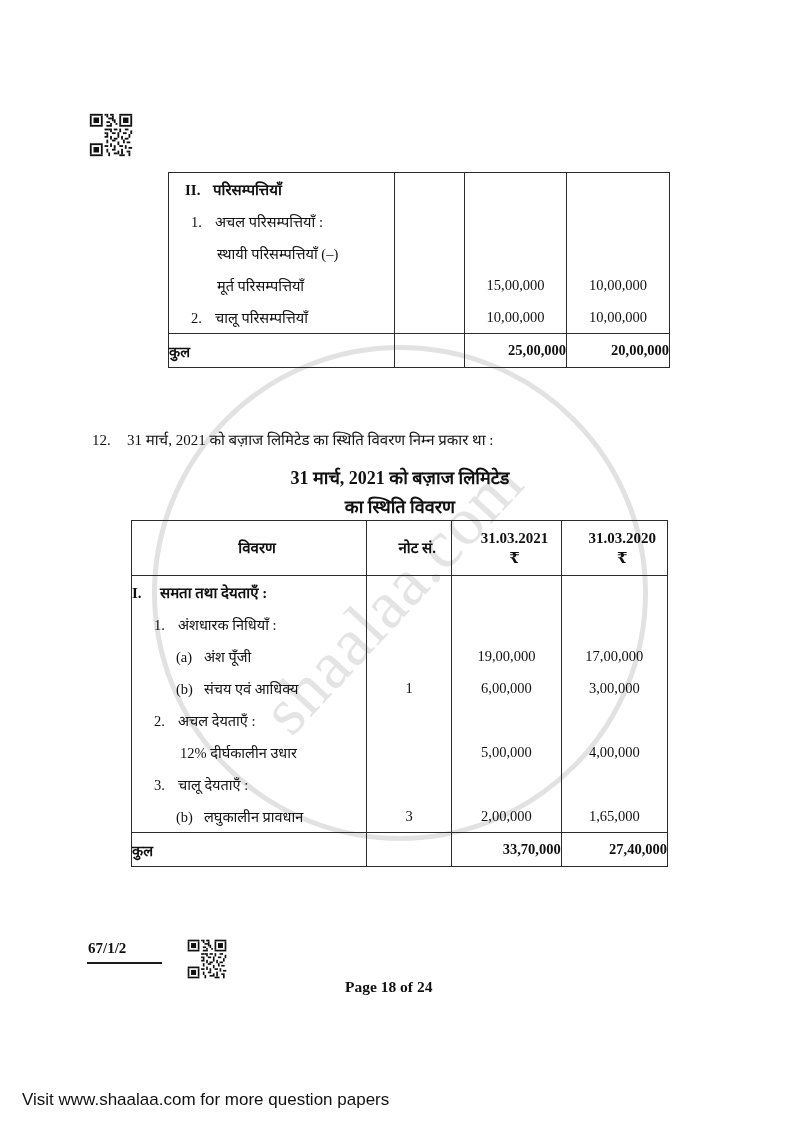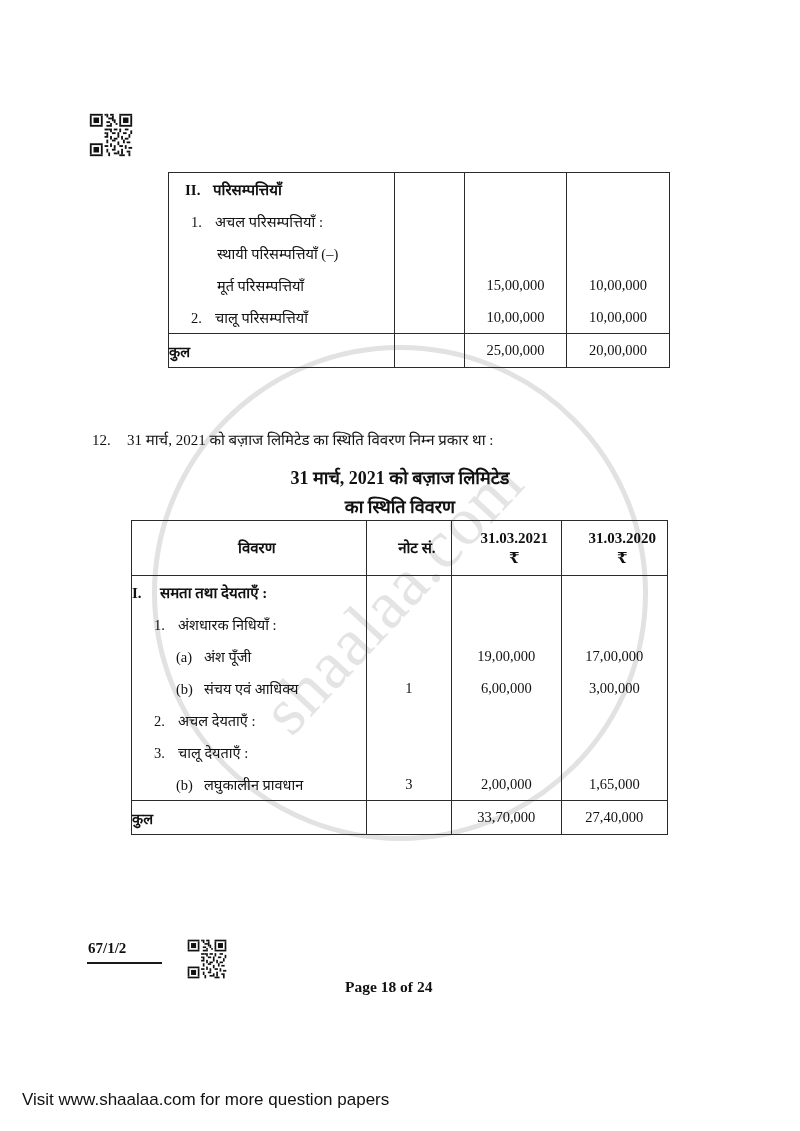--- a/index.html
+++ b/index.html
@@ -107,22 +107,22 @@
   .cell-amt {
     text-align: center;
     height: 32px;
     padding: 0 8px;
   }
   .total-label {
     font-weight: bold;
     height: 33px;
   }
   .total-amt {
-    text-align: center;
-    font-weight: normal;
+    text-align: right;
+    font-weight: bold;
     height: 33px;
   }
 
   .roman {
     font-weight: bold;
     font-size: 15px;
   }
   .ind-num {
     display: inline-block;
     width: 24px;
@@ -421,20 +421,28 @@
       <tr>
         <td class="c1 cell-desc">
           <span class="ind-num">2.</span><span>अचल देयताएँ :</span>
         </td>
         <td class="c2 cell-num"></td>
         <td class="c3 cell-amt"></td>
         <td class="c4 cell-amt"></td>
       </tr>
       <tr>
         <td class="c1 cell-desc">
+          <span class="ind-plain">12% दीर्घकालीन उधार</span>
+        </td>
+        <td class="c2 cell-num"></td>
+        <td class="c3 cell-amt">5,00,000</td>
+        <td class="c4 cell-amt">4,00,000</td>
+      </tr>
+      <tr>
+        <td class="c1 cell-desc">
           <span class="ind-num">3.</span><span>चालू देयताएँ :</span>
         </td>
         <td class="c2 cell-num"></td>
         <td class="c3 cell-amt"></td>
         <td class="c4 cell-amt"></td>
       </tr>
       <tr>
         <td class="c1 cell-desc">
           <span class="ind-sub"><span class="sub-marker">(b)</span><span>लघुकालीन प्रावधान</span></span>
         </td>

